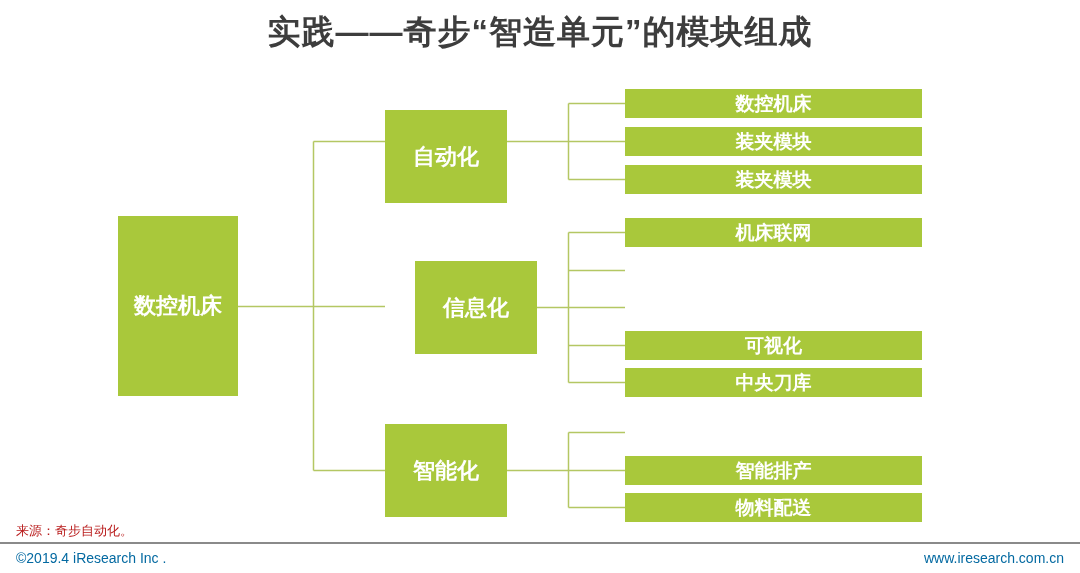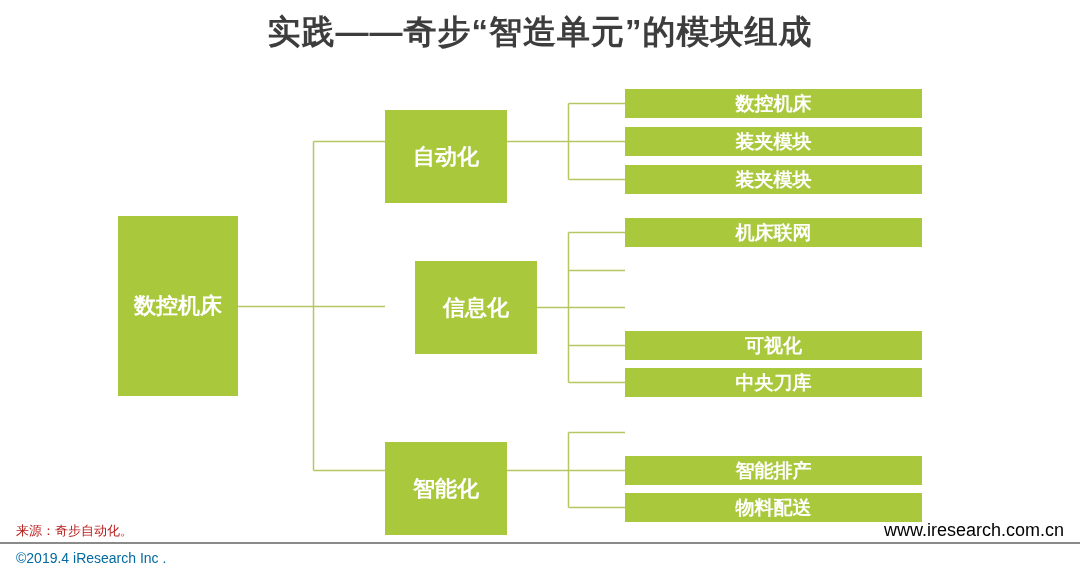--- a/index.html
+++ b/index.html
@@ -21,37 +21,37 @@
     position:absolute;
     background:#a9c83b;
     color:#ffffff;font-weight:bold;
     display:flex;align-items:center;justify-content:center;
     text-align:center;
   }
   .root-node{left:118px;top:216px;width:120px;height:180px;font-size:22px;}
   .mid-node{left:385px;width:122px;height:93px;font-size:22px;}
   .mid-a{top:95px;margin-top:15px;}
   .mid-b{top:261px;margin-left:30px;}
-  .mid-c{top:442px;}
+  .mid-c{top:424px;}
   .leaf-node{left:625px;width:297px;height:29px;font-size:19px;}
   .footer-source{
     position:absolute;left:16px;top:522px;
     font-size:13px;color:#b91c1c;
   }
   .footer-rule{
     position:absolute;left:0;top:542px;width:1080px;height:2px;
     background:#8a8a8a;
   }
   .footer-copyright{
     position:absolute;left:16px;top:550px;
     font-size:14px;color:#0369a1;
   }
   .footer-website{
-    position:absolute;right:16px;top:520px;
-    font-size:18px;color:#000000;
+    position:absolute;right:16px;top:550px;
+    font-size:14px;color:#0369a1;
   }
 </style>
 </head>
 <body>
 
 <div class="page">
 
   <div class="title">实践——奇步“智造单元”的模块组成</div>
 
   <svg class="connector-svg" viewBox="0 0 1080 573" xmlns="http://www.w3.org/2000/svg">

